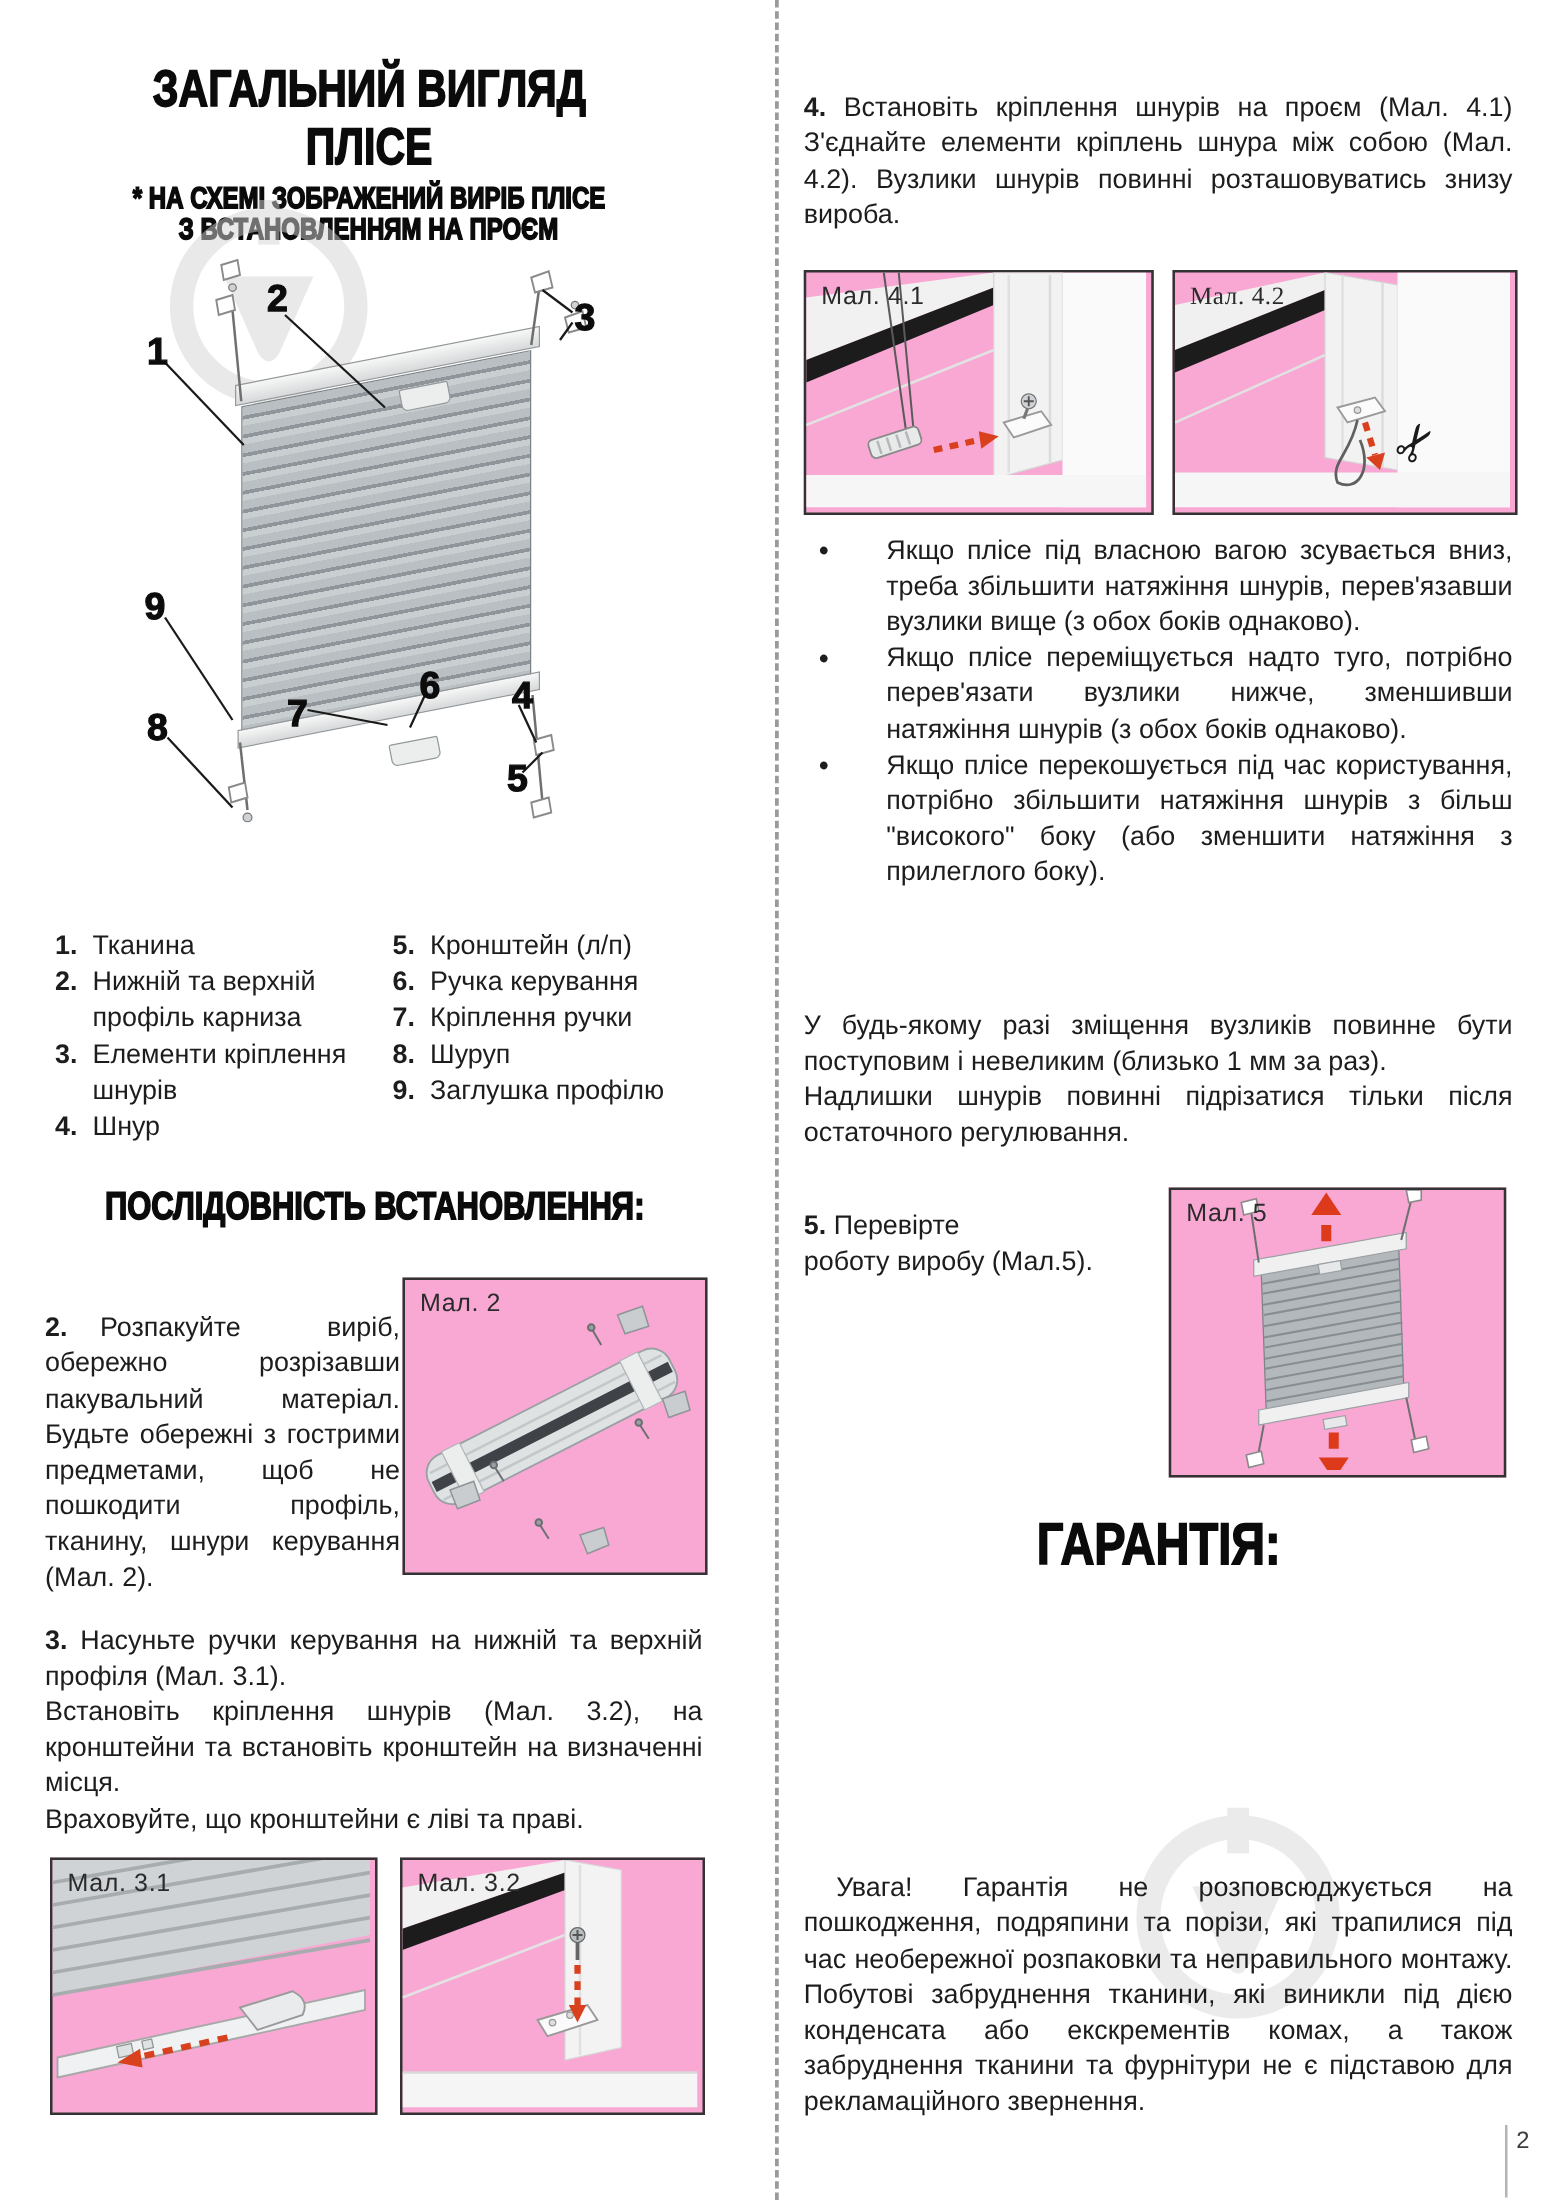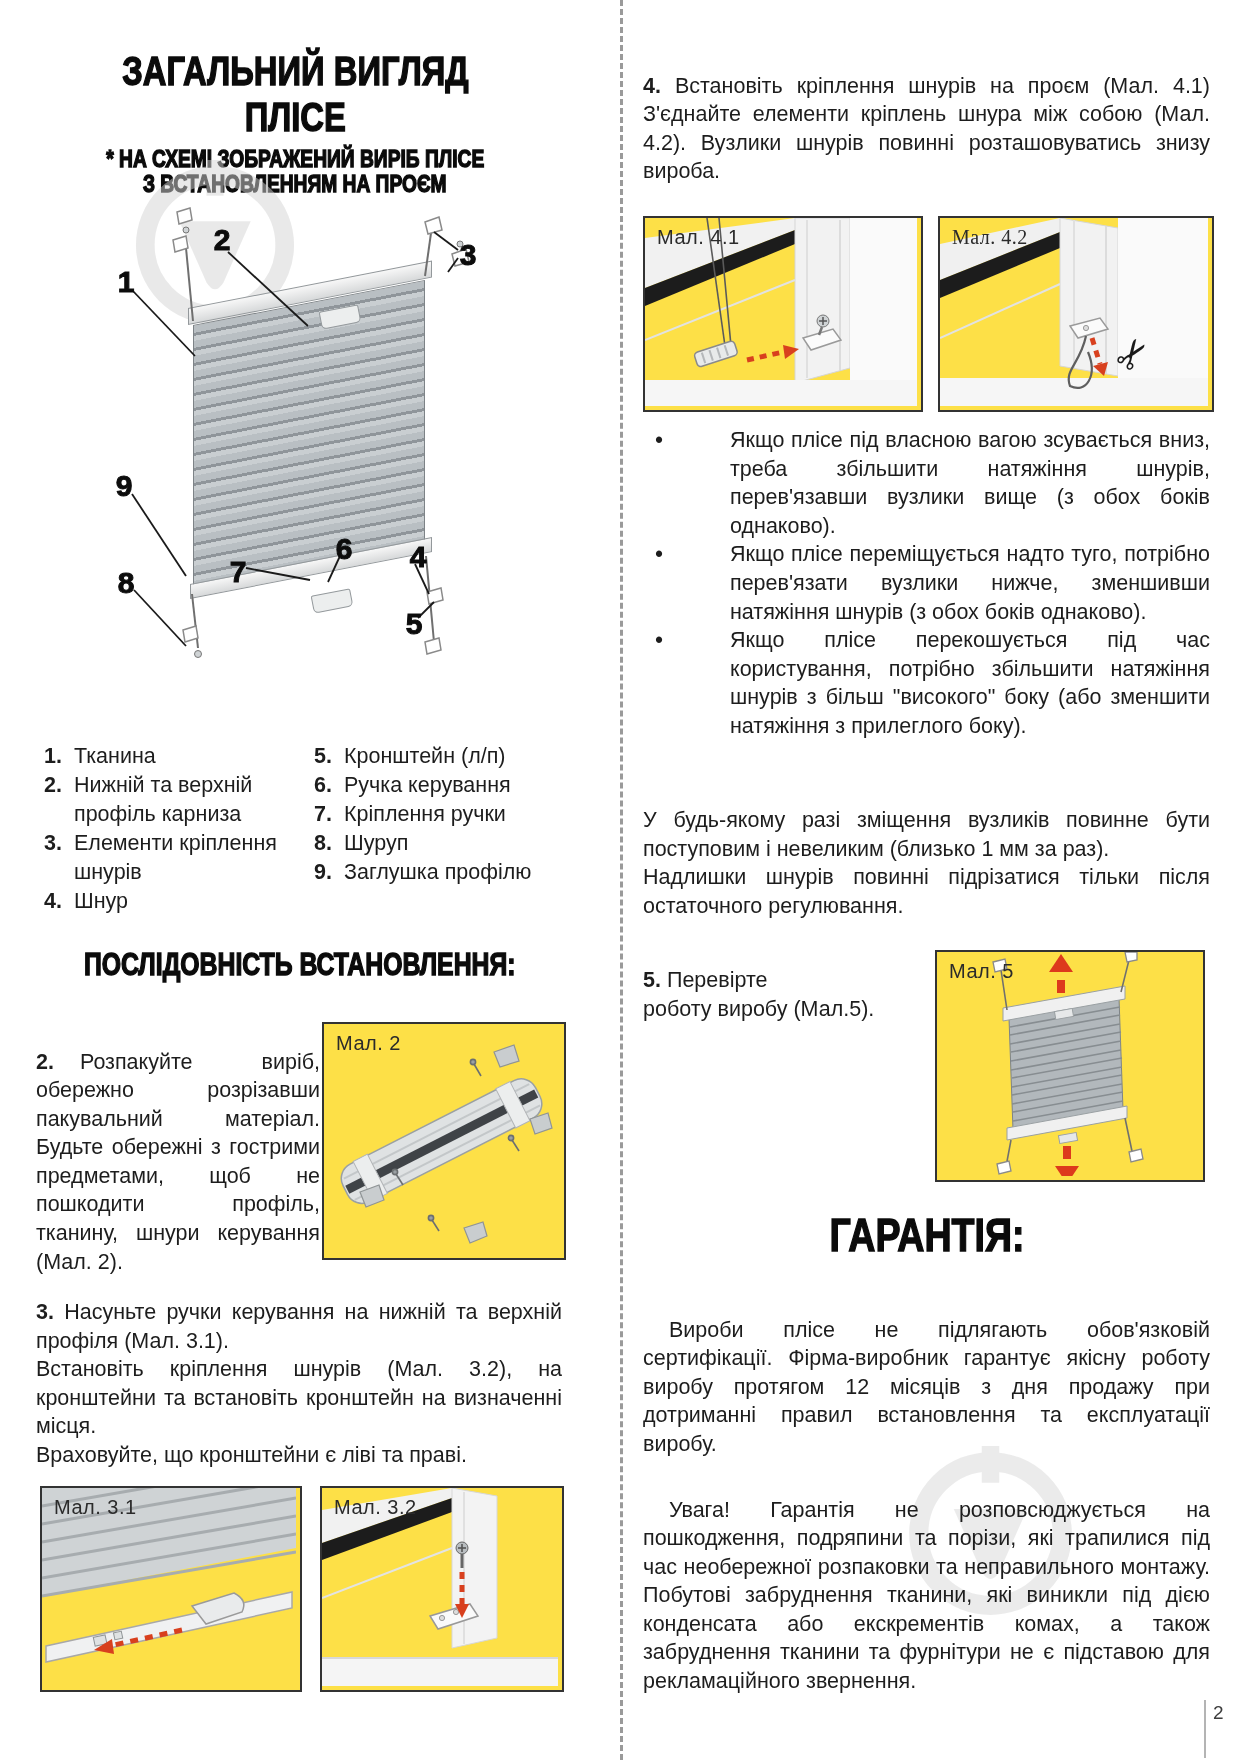--- a/index.html
+++ b/index.html
@@ -28,30 +28,30 @@
   .step4{position:absolute;left:643px;top:50px;width:567px;}
   .note{position:absolute;left:643px;top:806px;width:567px;}
   .step5{position:absolute;left:643px;top:944px;width:285px;line-height:29px;}
   .wp{position:absolute;left:643px;width:567px;text-indent:26px;z-index:2;}
   .wp1{top:1294px;}
   .wp2{top:1474px;}
   
   .bullets{position:absolute;left:643px;top:426px;width:567px;}
   .bullet{display:flex;}
   .bullet .dot{flex:0 0 54px;font-size:23px;line-height:28.6px;padding-left:12px;}
-  .bullet .btxt{flex:1;margin-left:21px;}
+  .bullet .btxt{flex:1;}
   
   .legend-col{position:absolute;font-size:21.5px;line-height:29px;}
   .legend-c1{left:44px;top:742px;width:264px;}
   .legend-c2{left:314px;top:742px;width:246px;}
   .litem{display:flex;}
   .litem b{flex:0 0 30px;}
   .litem span{flex:1;}
   
-  .fig{position:absolute;border:2px solid #333;background:#fde047;}
+  .fig{position:absolute;border:2px solid #333;background:#f9a8d4;}
   .fig .flabel{position:absolute;left:12px;top:8px;font-size:20px;color:#2b2b2b;
                letter-spacing:.5px;z-index:3;}
   .fig svg{position:absolute;left:0;top:0;}
   .fig2{left:322px;top:1022px;width:240px;height:234px;}
   .fig31{left:40px;top:1486px;width:258px;height:202px;}
   .fig32{left:320px;top:1486px;width:240px;height:202px;}
   .fig41{left:643px;top:216px;width:276px;height:192px;}
   .fig42{left:938px;top:216px;width:272px;height:192px;font-family:Liberation Serif, serif;}
   .fig5{left:935px;top:950px;width:266px;height:228px;}
   
@@ -423,18 +423,17 @@
   <div class="warranty-head hd">
     <span class="cond">ГАРАНТІЯ:</span>
   </div>
 
   <svg class="wm2" viewBox="0 0 100 100">
     <circle cx="50" cy="50" r="41" fill="none" stroke="#d4d4d4" stroke-width="11"></circle>
     <rect x="45" y="0" width="10" height="21" fill="#d4d4d4"></rect>
     <path d="M29 36 L71 36 L55 72 Q50 80 45 72 Z" fill="#d4d4d4"></path>
   </svg>
 
-  <p class="body wp wp1">Вироби плісе не підлягають обов'язковій сертифікації. Фірма-виробник гарантує якісну роботу виробу протягом 12 місяців з дня продажу при дотриманні правил встановлення та експлуатації виробу.</p>
   <p class="body wp wp2">Увага! Гарантія не розповсюджується на пошкодження, подряпини та порізи, які трапилися під час необережної розпаковки та неправильного монтажу. Побутові забруднення тканини, які виникли під дією конденсата або екскрементів комах, а також забруднення тканини та фурнітури не є підставою для рекламаційного звернення.</p>
 
   <div class="pnum-line"></div>
   <span class="pnum">2</span>
 </div>
 
 </body></html>

